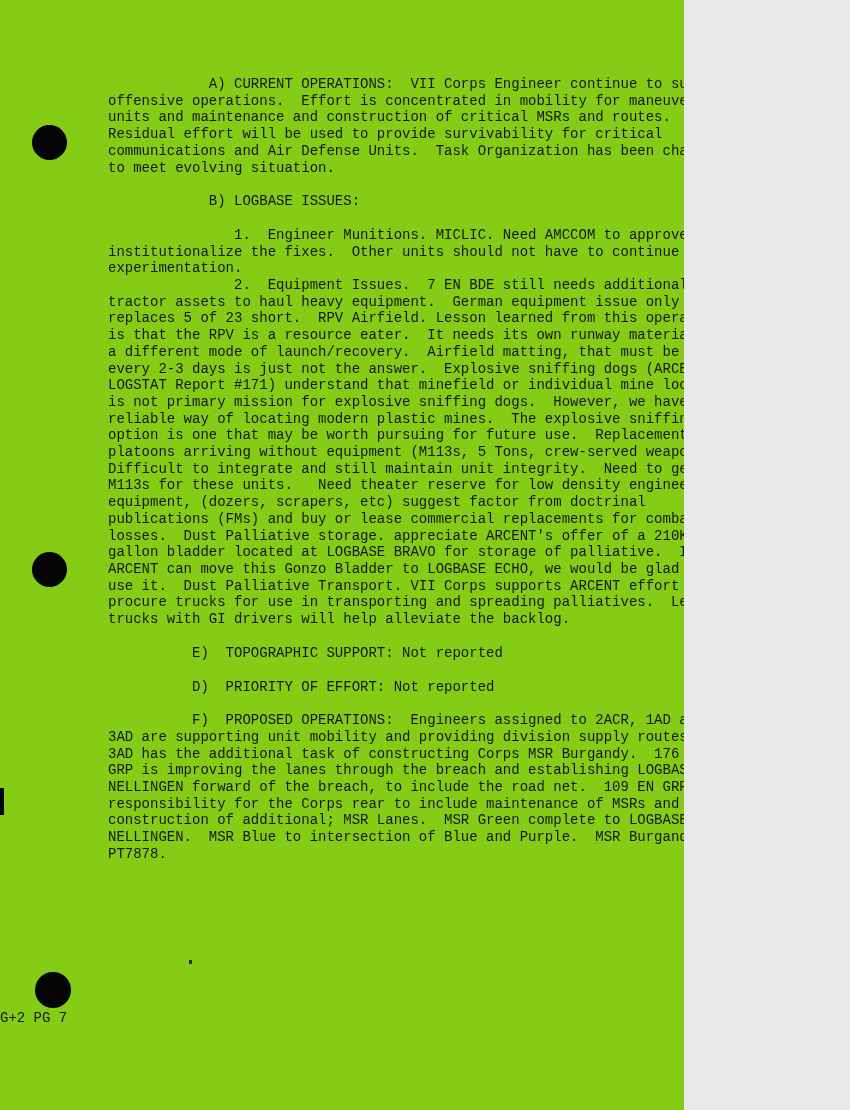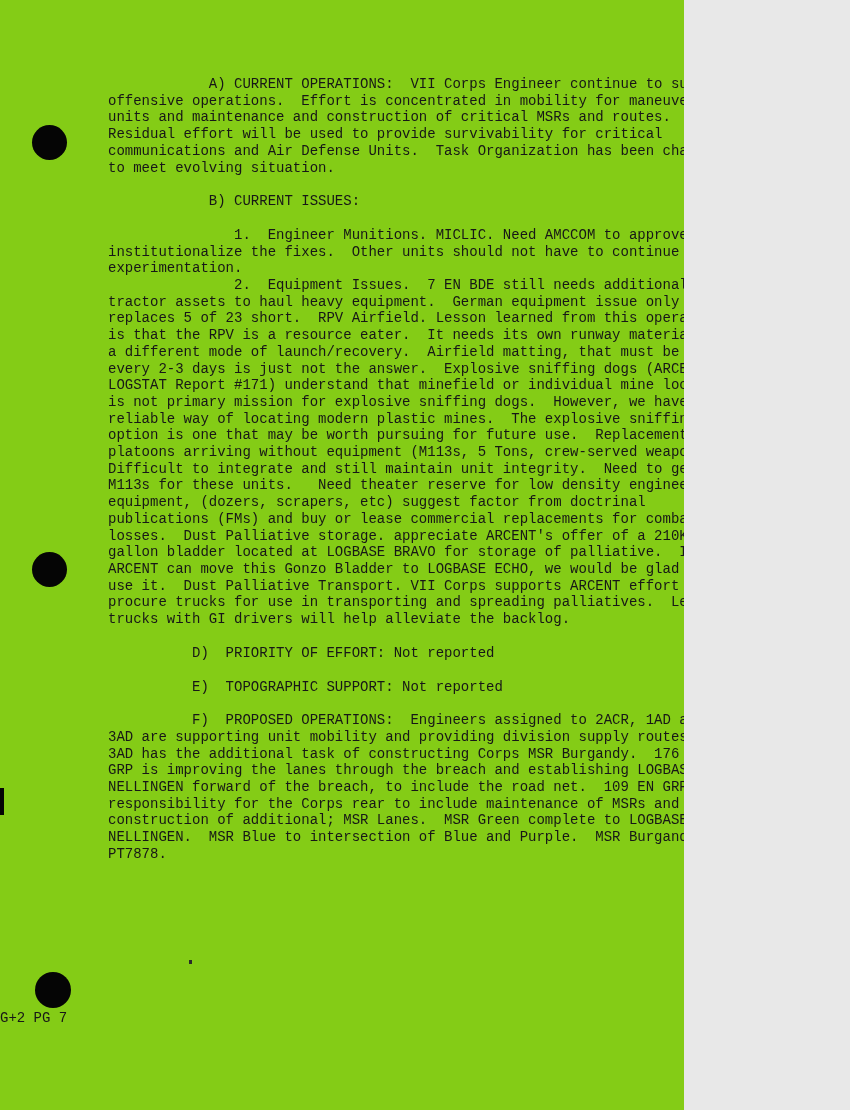--- a/index.html
+++ b/index.html
@@ -82,21 +82,21 @@
   <span class="edge-mark"></span>
   <span class="dot-mark"></span>
 
   <div class="text-block">
     <pre class="para">            A) CURRENT OPERATIONS:  VII Corps Engineer continue to support
 offensive operations.  Effort is concentrated in mobility for maneuver
 units and maintenance and construction of critical MSRs and routes.
 Residual effort will be used to provide survivability for critical
 communications and Air Defense Units.  Task Organization has been changed
 to meet evolving situation.</pre>
-    <pre class="para">            B) CURRENT ISSUES:</pre>
+    <pre class="para">            B) LOGBASE ISSUES:</pre>
     <pre class="para">               1.  Engineer Munitions. MICLIC. Need AMCCOM to approve and
 institutionalize the fixes.  Other units should not have to continue
 experimentation.</pre>
     <pre class="para tight">               2.  Equipment Issues.  7 EN BDE still needs additional 916
 tractor assets to haul heavy equipment.  German equipment issue only
 replaces 5 of 23 short.  RPV Airfield. Lesson learned from this operation
 is that the RPV is a resource eater.  It needs its own runway material or
 a different mode of launch/recovery.  Airfield matting, that must be moved
 every 2-3 days is just not the answer.  Explosive sniffing dogs (ARCENT
 LOGSTAT Report #171) understand that minefield or individual mine locating
@@ -107,22 +107,22 @@
 Difficult to integrate and still maintain unit integrity.  Need to get
 M113s for these units.   Need theater reserve for low density engineer
 equipment, (dozers, scrapers, etc) suggest factor from doctrinal
 publications (FMs) and buy or lease commercial replacements for combat
 losses.  Dust Palliative storage. appreciate ARCENT's offer of a 210K
 gallon bladder located at LOGBASE BRAVO for storage of palliative.  If
 ARCENT can move this Gonzo Bladder to LOGBASE ECHO, we would be glad to
 use it.  Dust Palliative Transport. VII Corps supports ARCENT effort to
 procure trucks for use in transporting and spreading palliatives.  Leased
 trucks with GI drivers will help alleviate the backlog.</pre>
+    <pre class="para">          E)  TOPOGRAPHIC SUPPORT: Not reported</pre>
     <pre class="para">          D)  PRIORITY OF EFFORT: Not reported</pre>
-    <pre class="para">          E)  TOPOGRAPHIC SUPPORT: Not reported</pre>
     <pre class="para">          F)  PROPOSED OPERATIONS:  Engineers assigned to 2ACR, 1AD and
 3AD are supporting unit mobility and providing division supply routes.
 3AD has the additional task of constructing Corps MSR Burgandy.  176 EN
 GRP is improving the lanes through the breach and establishing LOGBASE
 NELLINGEN forward of the breach, to include the road net.  109 EN GRP has
 responsibility for the Corps rear to include maintenance of MSRs and
 construction of additional; MSR Lanes.  MSR Green complete to LOGBASE
 NELLINGEN.  MSR Blue to intersection of Blue and Purple.  MSR Burgandy to
 PT7878.</pre>
   </div>

